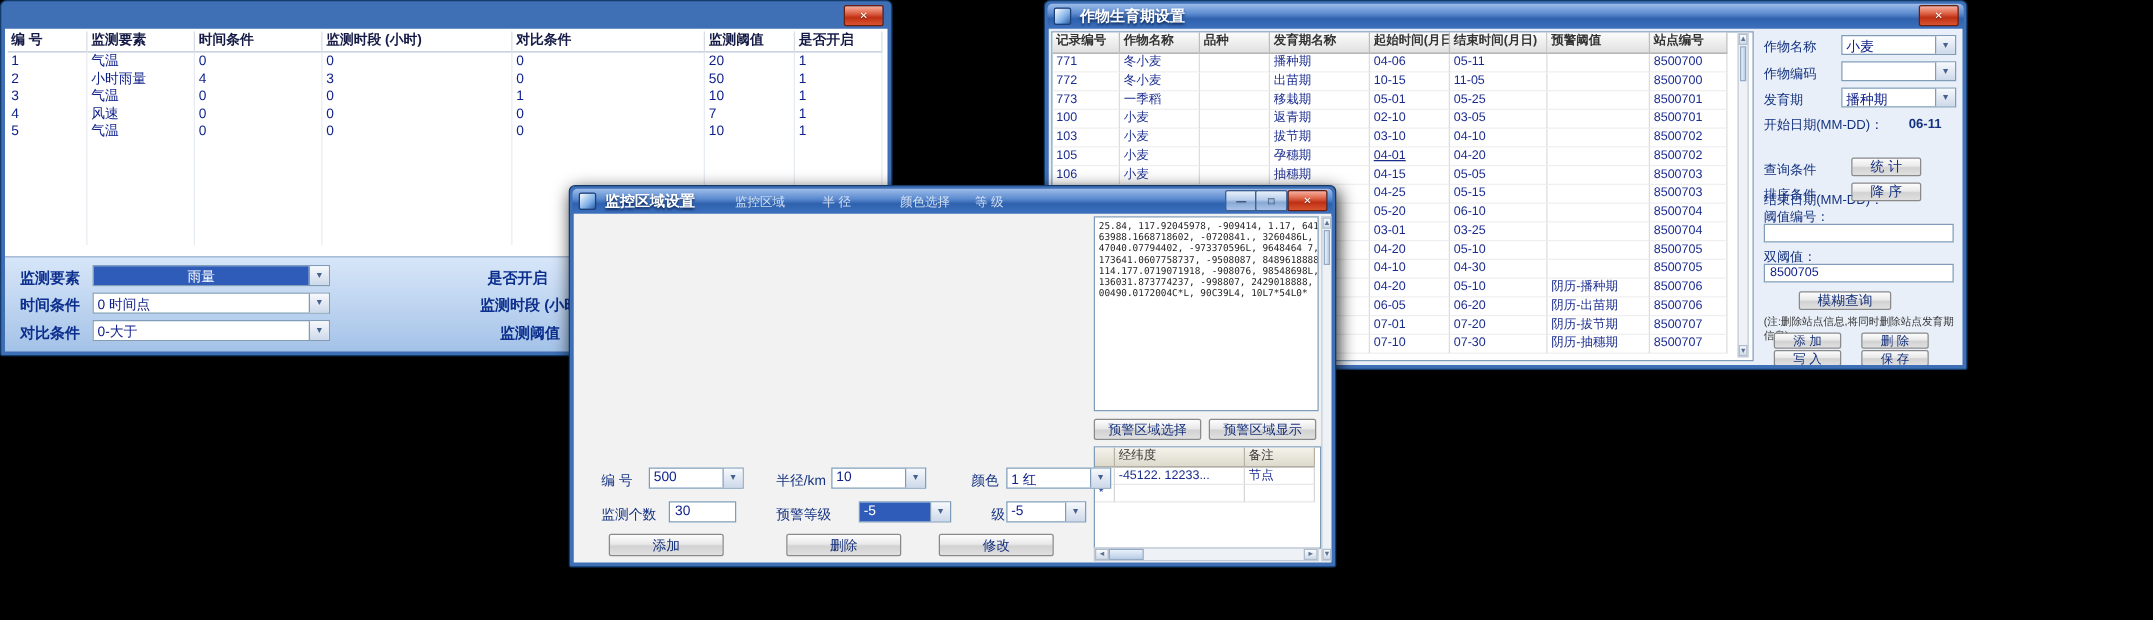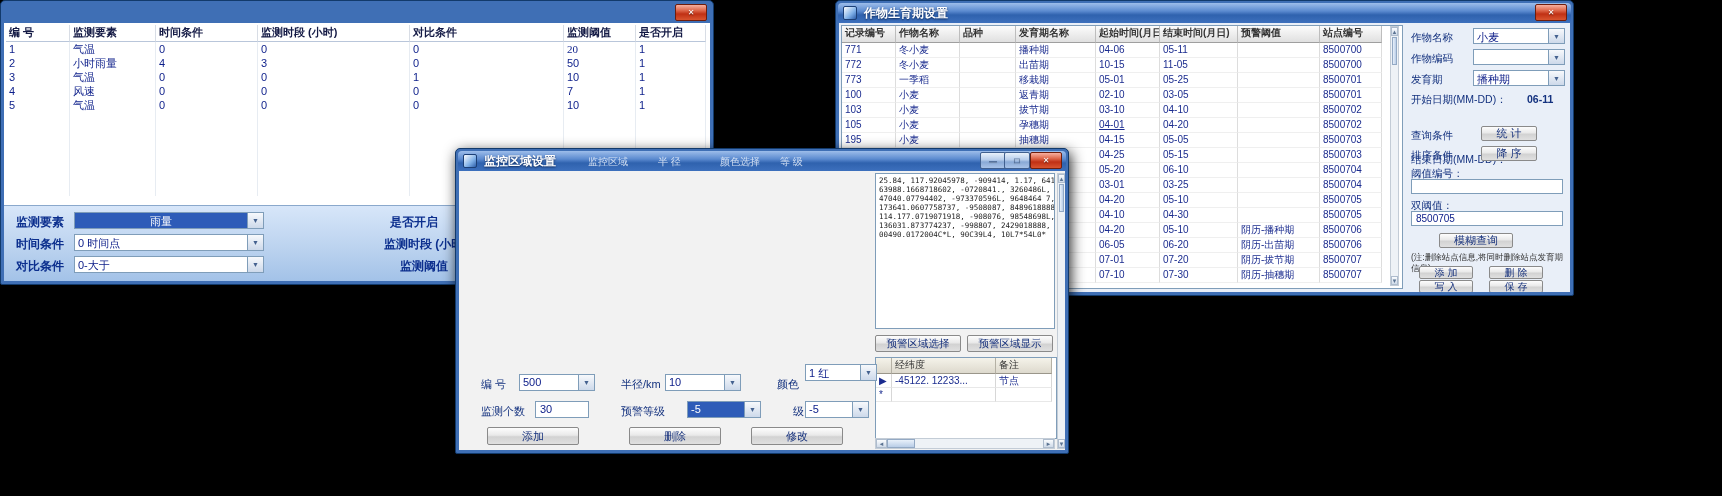--- a/index.html
+++ b/index.html
@@ -162,21 +162,21 @@
           <div class="td" style="width: 54px; height: 15px;">105</div>
           <div class="td" style="width: 64px; height: 15px;">小麦</div>
           <div class="td" style="width: 56px; height: 15px;"></div>
           <div class="td" style="width: 80px; height: 15px;">孕穗期</div>
           <div class="td" style="width: 64px; height: 15px; text-decoration: underline;">04-01</div>
           <div class="td" style="width: 78px; height: 15px;">04-20</div>
           <div class="td" style="width: 82px; height: 15px;"></div>
           <div class="td" style="width: 62px; height: 15px;">8500702</div>
         </div>
         <div class="tr tr-data">
-          <div class="td" style="width: 54px; height: 15px;">195</div>
+          <div class="td" style="width: 54px; height: 15px;">106</div>
           <div class="td" style="width: 64px; height: 15px;">小麦</div>
           <div class="td" style="width: 56px; height: 15px;"></div>
           <div class="td" style="width: 80px; height: 15px;">抽穗期</div>
           <div class="td" style="width: 64px; height: 15px;">04-15</div>
           <div class="td" style="width: 78px; height: 15px;">05-05</div>
           <div class="td" style="width: 82px; height: 15px;"></div>
           <div class="td" style="width: 62px; height: 15px;">8500703</div>
         </div>
         <div class="tr tr-data">
           <div class="td" style="width: 54px; height: 15px;">107</div>
@@ -329,21 +329,21 @@
           <div class="td" style="width: 154px;">对比条件</div>
           <div class="td" style="width: 72px;">监测阈值</div>
           <div class="td" style="width: 70px;">是否开启</div>
         </div>
         <div class="tr tr-data">
           <div class="td" style="width: 64px; height: 14px;">1</div>
           <div class="td" style="width: 86px; height: 14px;">气温</div>
           <div class="td" style="width: 102px; height: 14px;">0</div>
           <div class="td" style="width: 152px; height: 14px;">0</div>
           <div class="td" style="width: 154px; height: 14px;">0</div>
-          <div class="td" style="width: 72px; height: 14px; font-family: Liberation Serif, serif;">20</div>
+          <div class="td" style="width: 72px; height: 14px;">20</div>
           <div class="td" style="width: 70px; height: 14px;">1</div>
         </div>
         <div class="tr tr-data">
           <div class="td" style="width: 64px; height: 14px;">2</div>
           <div class="td" style="width: 86px; height: 14px;">小时雨量</div>
           <div class="td" style="width: 102px; height: 14px;">4</div>
           <div class="td" style="width: 152px; height: 14px;">3</div>
           <div class="td" style="width: 154px; height: 14px;">0</div>
           <div class="td" style="width: 72px; height: 14px;">50</div>
           <div class="td" style="width: 70px; height: 14px;">1</div>
@@ -528,21 +528,21 @@
     <div class="combo" style="left:60px;top:203px;width:76px;">
       <span class="txt">500</span>
       <span class="btn">▼</span>
     </div>
     <div class="slabel" style="left:162px;top:206px;font-size:11px;">半径/km</div>
     <div class="combo" style="left:206px;top:203px;width:76px;">
       <span class="txt">10</span>
       <span class="btn">▼</span>
     </div>
     <div class="slabel" style="left:318px;top:206px;font-size:11px;">颜色</div>
-    <div class="combo" style="left:346px;top:193px;width:72px;">
+    <div class="combo" style="left:346px;top:203px;width:84px;">
       <span class="txt">1 红</span>
       <span class="btn">▼</span>
     </div>
 
     <div class="slabel" style="left:22px;top:233px;font-size:11px;">监测个数</div>
     <div class="tbox" style="left:76px;top:230px;width:54px;">30</div>
     <div class="slabel" style="left:162px;top:233px;font-size:11px;">预警等级</div>
     <div class="combo sel" style="left:228px;top:230px;width:74px;">
       <span class="txt">-5</span>
       <span class="btn">▼</span>

